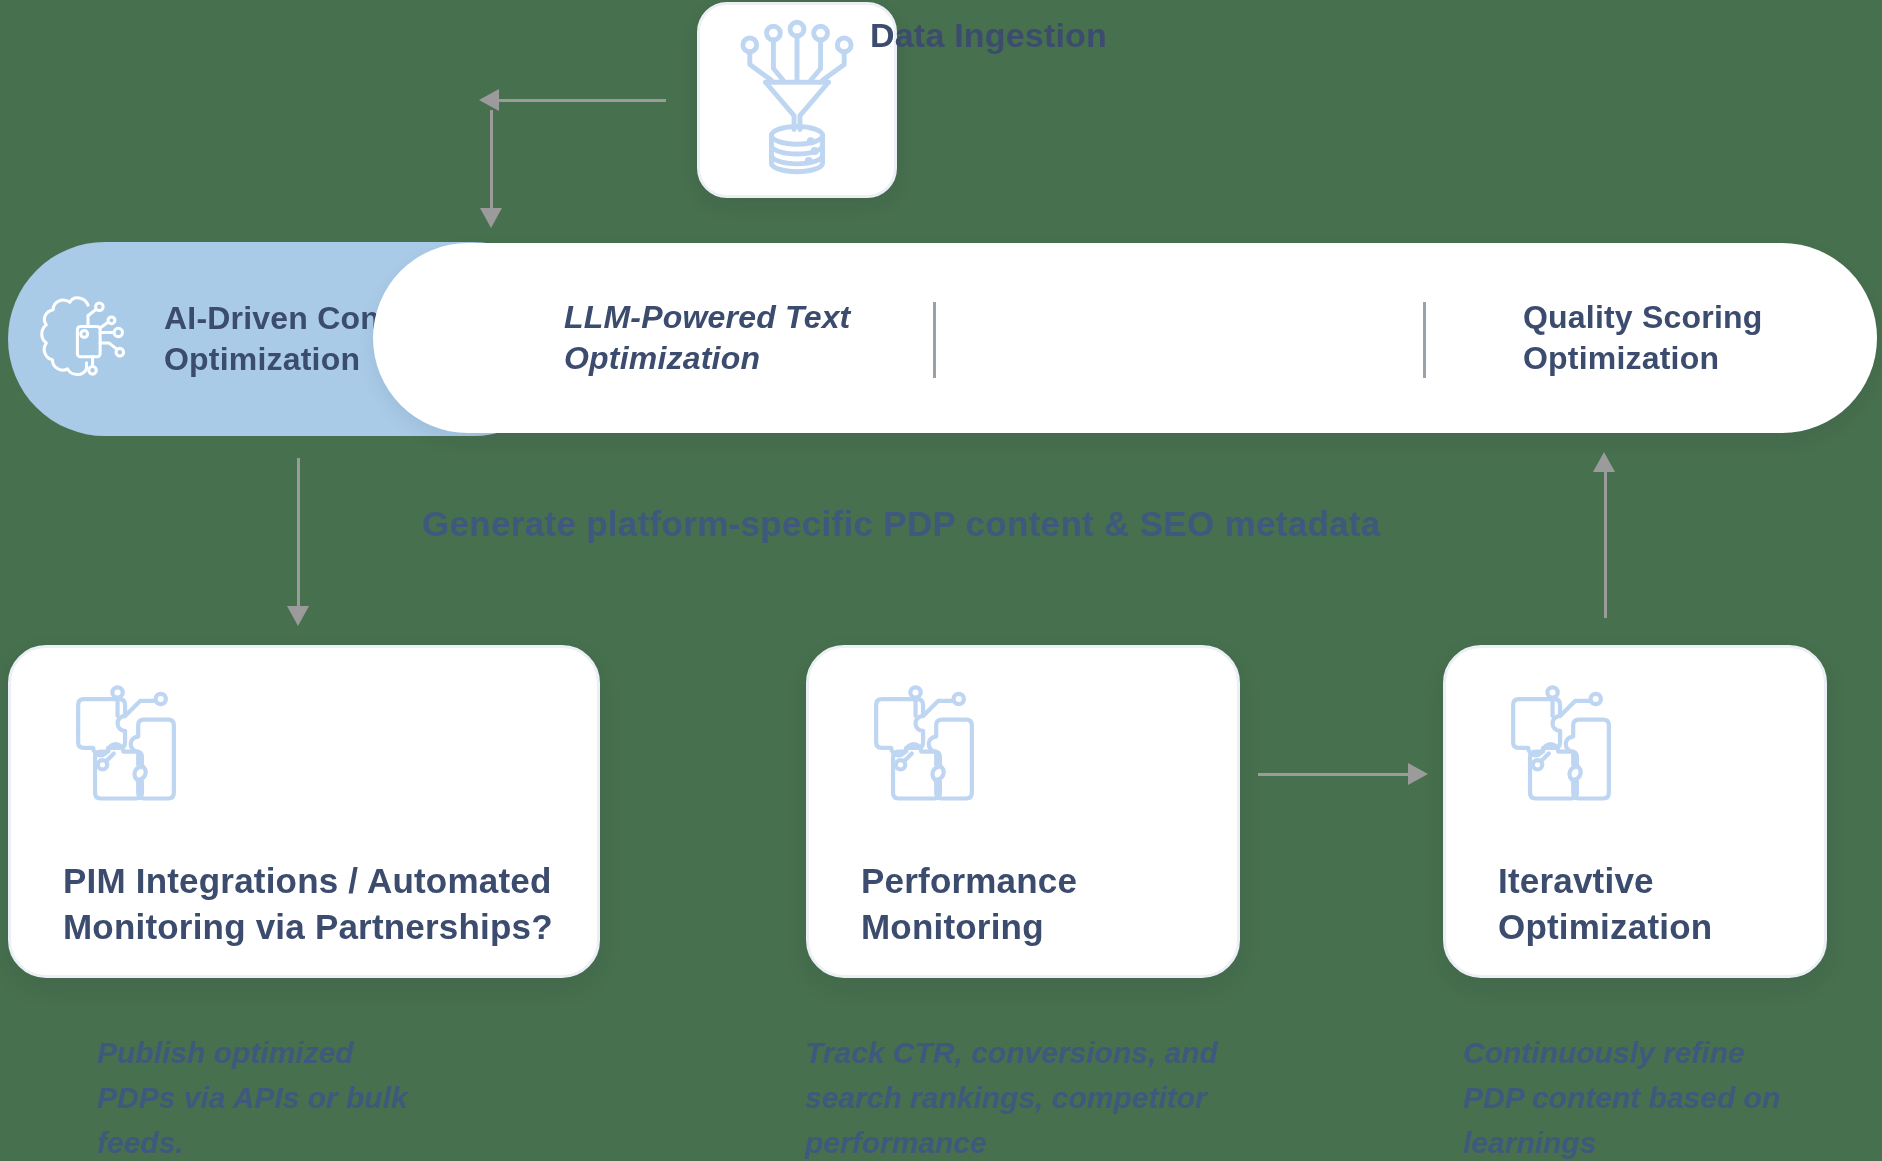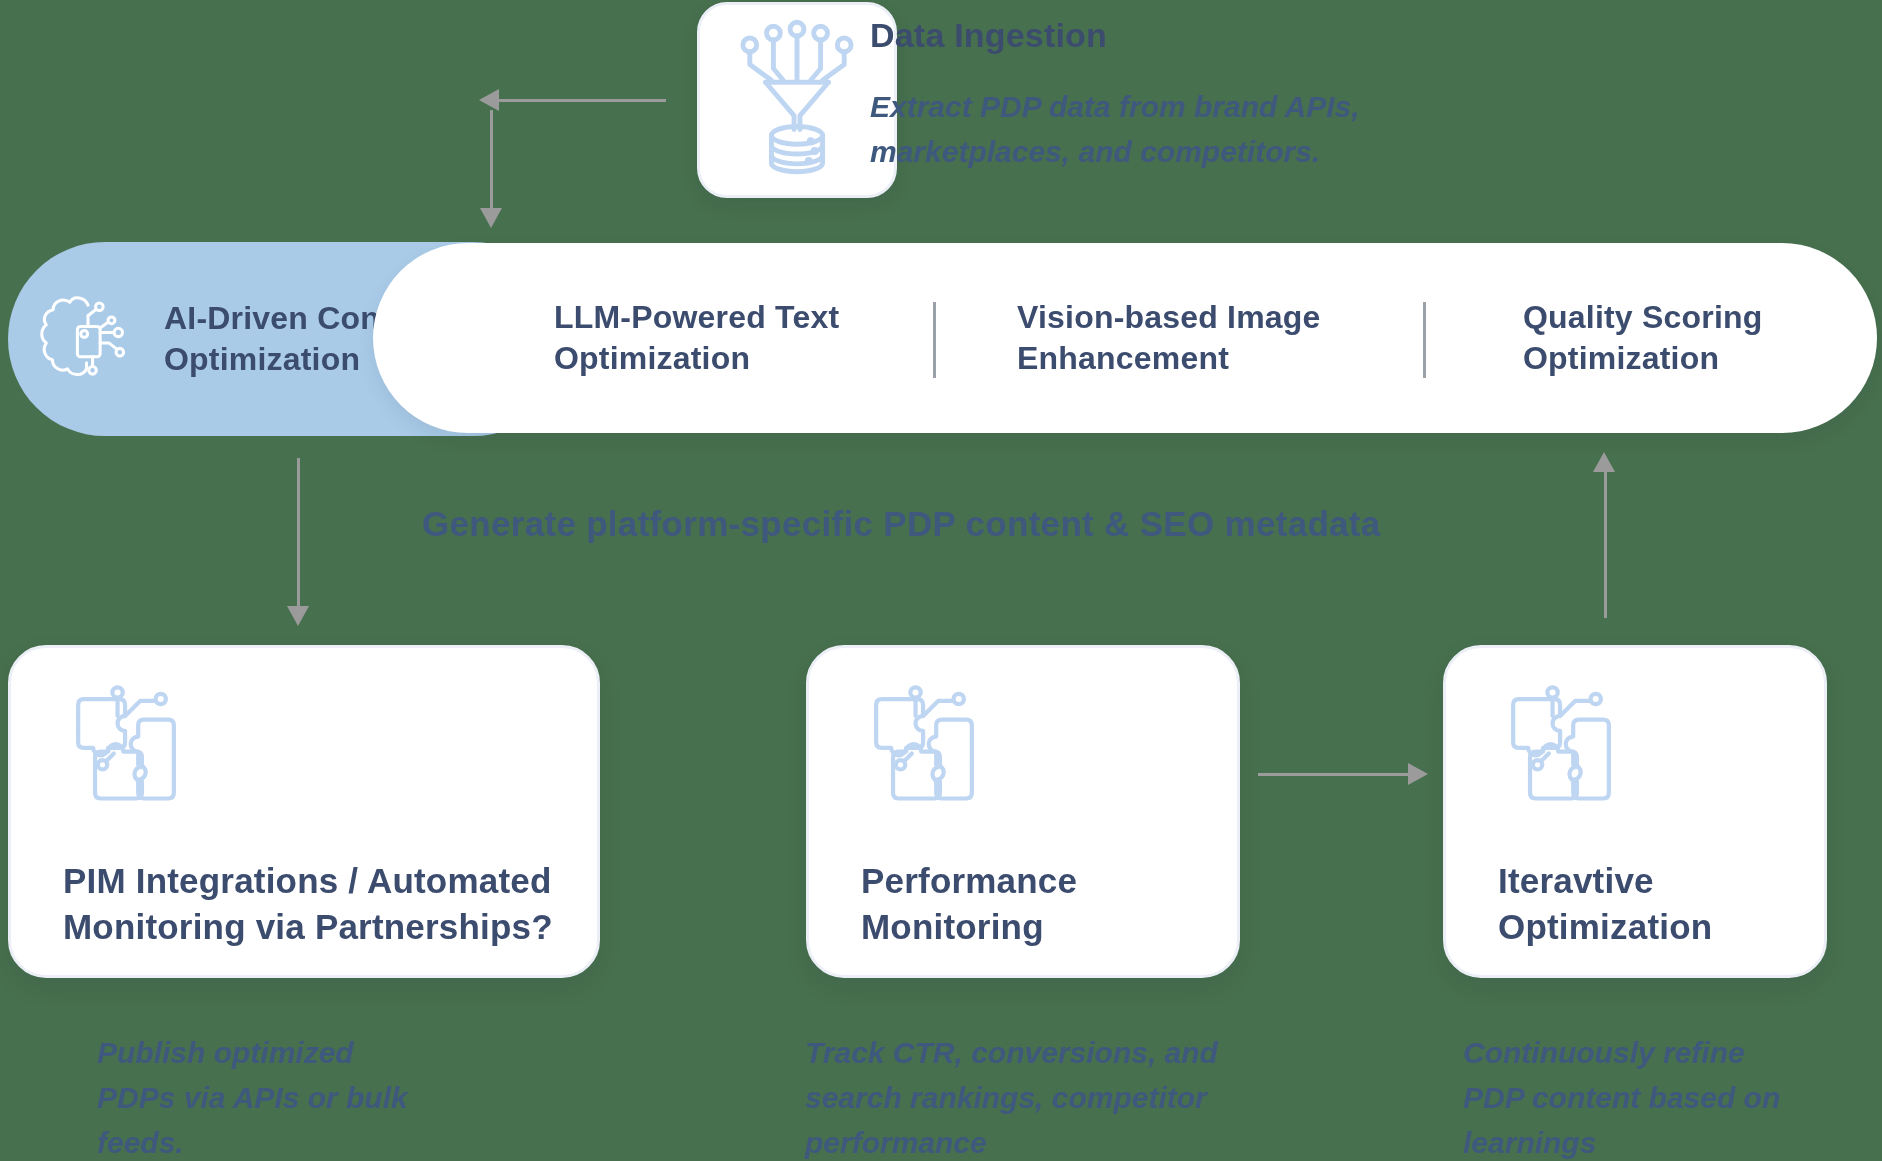--- a/index.html
+++ b/index.html
@@ -43,21 +43,21 @@
     background:var(--pill-blue);z-index:1;
     display:flex;align-items:center;padding-left:30px;gap:26px;
   }
   .pill-white{
     left:373px;top:243px;width:1504px;height:190px;border-radius:95px;
     background:var(--card-bg);z-index:2;
     box-shadow:0 8px 18px rgba(20,40,60,.08);
   }
   .stage-label{font-size:32px;font-weight:700;color:var(--heading);line-height:41px;letter-spacing:.2px;}
   .pill-white .stage-label{position:absolute;top:50%;transform:translateY(-50%);}
-  .stage-llm{left:181px;} .stage-vision{left:644px;} .stage-quality{left:1150px;}
+  .stage-llm{left:191px;font-style:italic;} .stage-vision{left:644px;} .stage-quality{left:1150px;}
   .stage-divider{position:absolute;top:59px;width:3px;height:76px;background:var(--divider);}
   .divider-1{left:560px;} .divider-2{left:1050px;}
 
   
   .caption{left:422px;top:504px;font-size:35px;font-weight:600;
            color:var(--italic);letter-spacing:.3px;}
 
   
   .card{
     top:645px;height:333px;background:var(--card-bg);border-radius:38px;
@@ -97,22 +97,20 @@
         <path d="M34,118 V146 A26,9 0 0 0 86,146 V118"></path>
         <path d="M34,128 A26,9 0 0 0 86,128"></path>
         <path d="M34,138 A26,9 0 0 0 86,138"></path>
         <circle cx="74" cy="124" r="1.6" fill="#BFD6F2"></circle>
         <circle cx="78" cy="134" r="1.6" fill="#BFD6F2"></circle>
         <circle cx="72" cy="144" r="1.6" fill="#BFD6F2"></circle>
       </svg>
     </span>
   </div>
   <div class="abs di-title">Data Ingestion</div>
-  <div class="abs di-desc multiline">Extract PDP data from brand APIs,
-marketplaces, and competitors.</div>
 
   <div>
     <div class="abs head-left" style="left:479px;top:89px;"></div>
     <div class="abs hline" style="left:498px;top:99px;width:168px;"></div>
     <div class="abs vline" style="left:490px;top:110px;height:100px;"></div>
     <div class="abs head-down" style="left:480px;top:208px;"></div>
   </div>
 
   <div class="abs pill-blue">
     <span>
@@ -133,22 +131,20 @@
       </svg>
     </span>
     <span class="stage-label multiline">AI-Driven Content
 Optimization</span>
   </div>
 
   <div class="abs pill-white">
     <span class="stage-label multiline stage-llm">LLM-Powered Text
 Optimization</span>
     <span class="stage-divider divider-1"></span>
-    <span class="stage-label multiline stage-vision">Vision-based Image
-Enhancement</span>
     <span class="stage-divider divider-2"></span>
     <span class="stage-label multiline stage-quality">Quality Scoring
 Optimization</span>
   </div>
 
   <div>
     <div class="abs vline" style="left:297px;top:458px;height:150px;"></div>
     <div class="abs head-down" style="left:287px;top:606px;"></div>
   </div>
 

